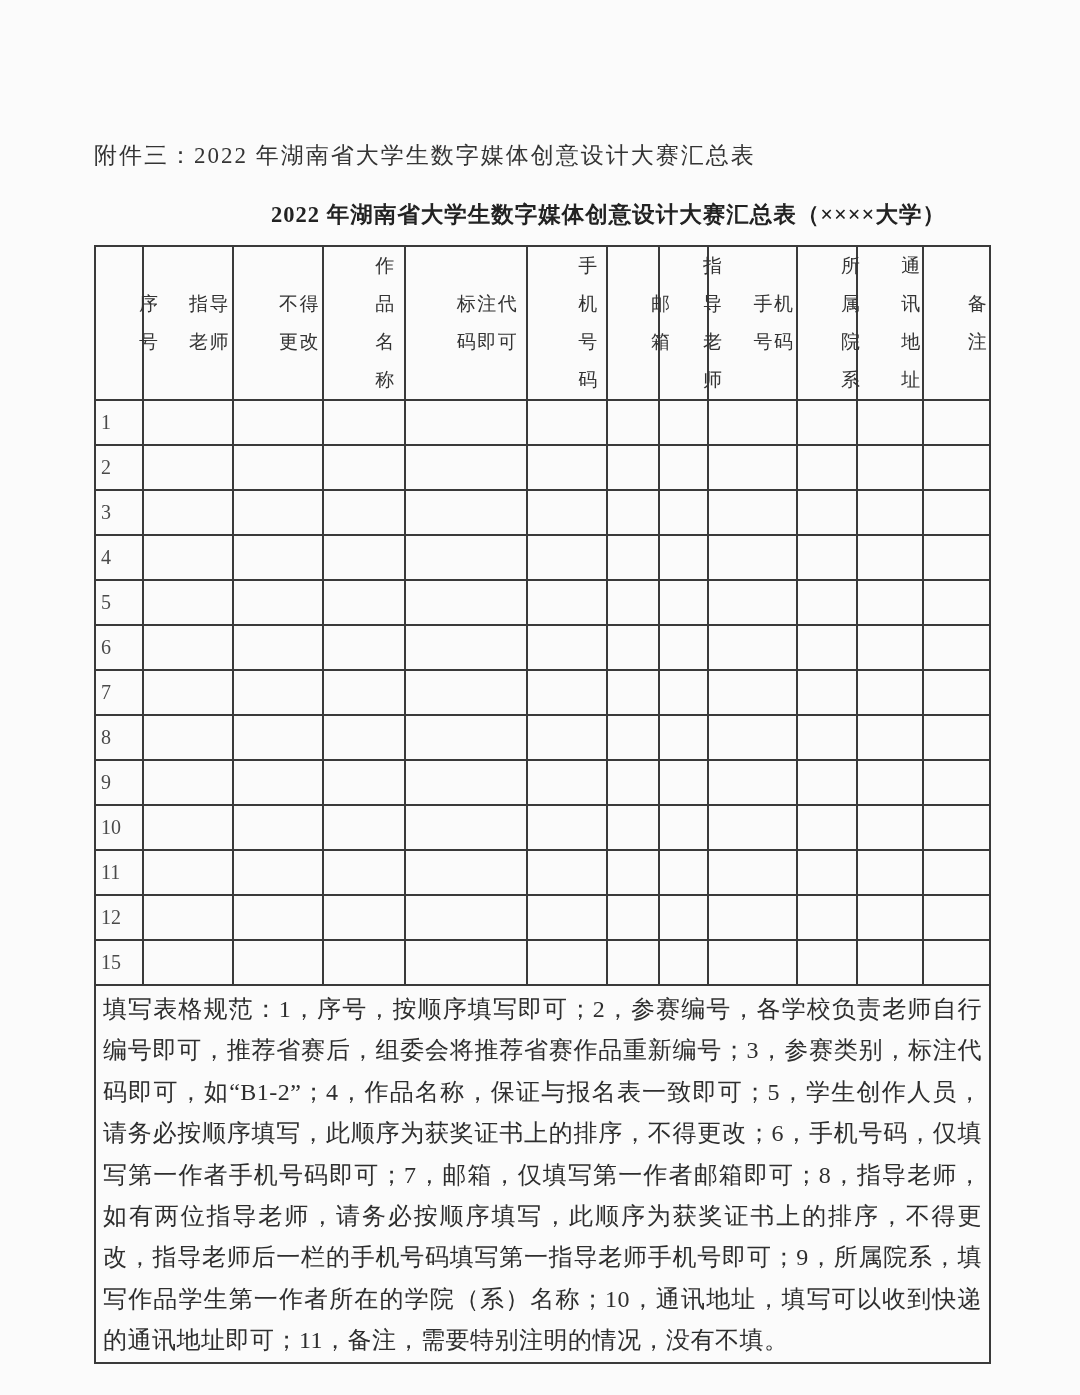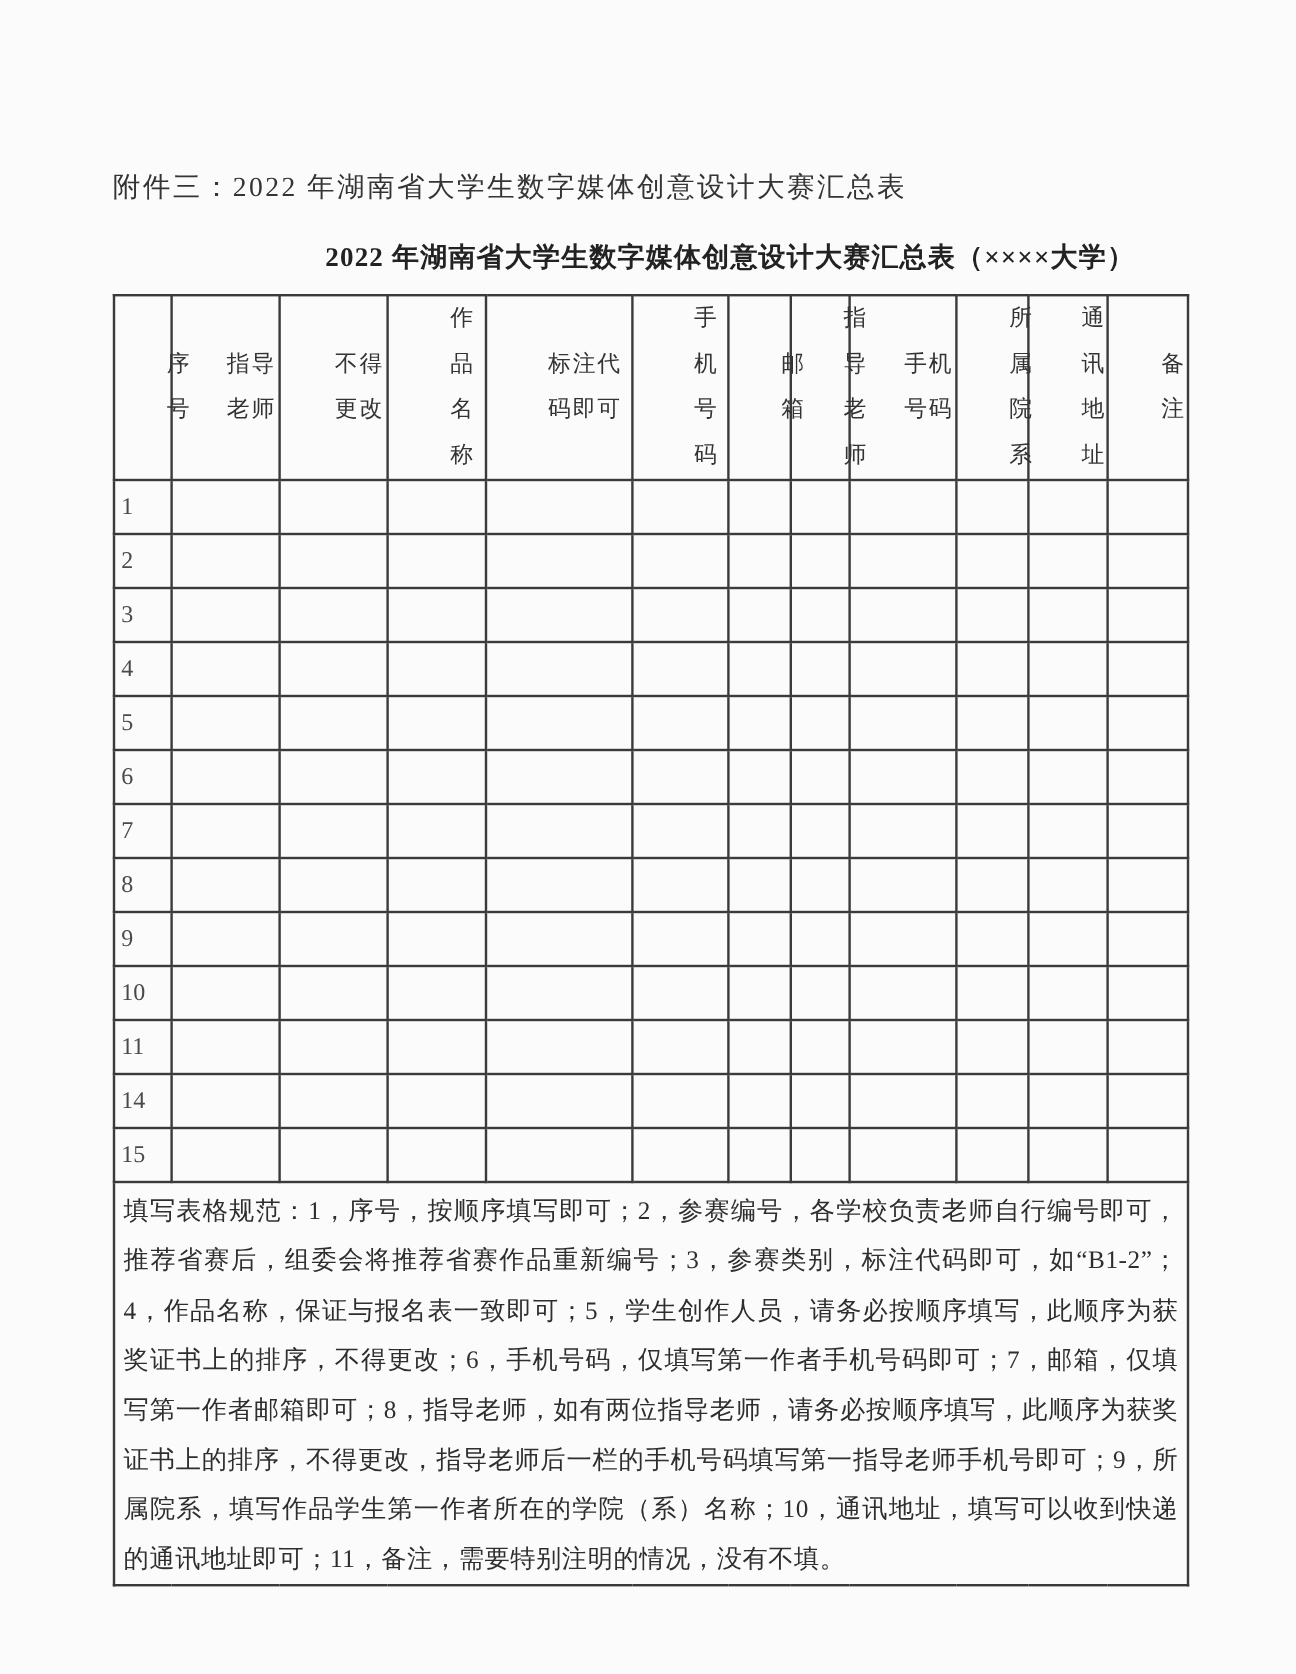--- a/index.html
+++ b/index.html
@@ -59,21 +59,21 @@
     font-size: 20px;
     padding-left: 5px;
     text-align: left;
     vertical-align: middle;
     color: #4a4a4a;
   }
   table.summary td.notes {
     height: 333px;
     vertical-align: top;
     padding: 3px 7px 0 7px;
-    font-size: 21px;
+    font-size: 24px;
     line-height: 41.4px;
     letter-spacing: 0.5px;
     text-align: justify;
     color: #2e2e2e;
   }
 </style>
 </head>
 <body>
 
 <div class="content">
@@ -265,21 +265,21 @@
           <td></td>
           <td></td>
           <td></td>
           <td></td>
           <td></td>
           <td></td>
           <td></td>
           <td></td>
         </tr>
         <tr>
-          <td class="idx">14</td>
+          <td class="idx">12</td>
           <td></td>
           <td></td>
           <td></td>
           <td></td>
           <td></td>
           <td></td>
           <td></td>
           <td></td>
           <td></td>
           <td></td>

